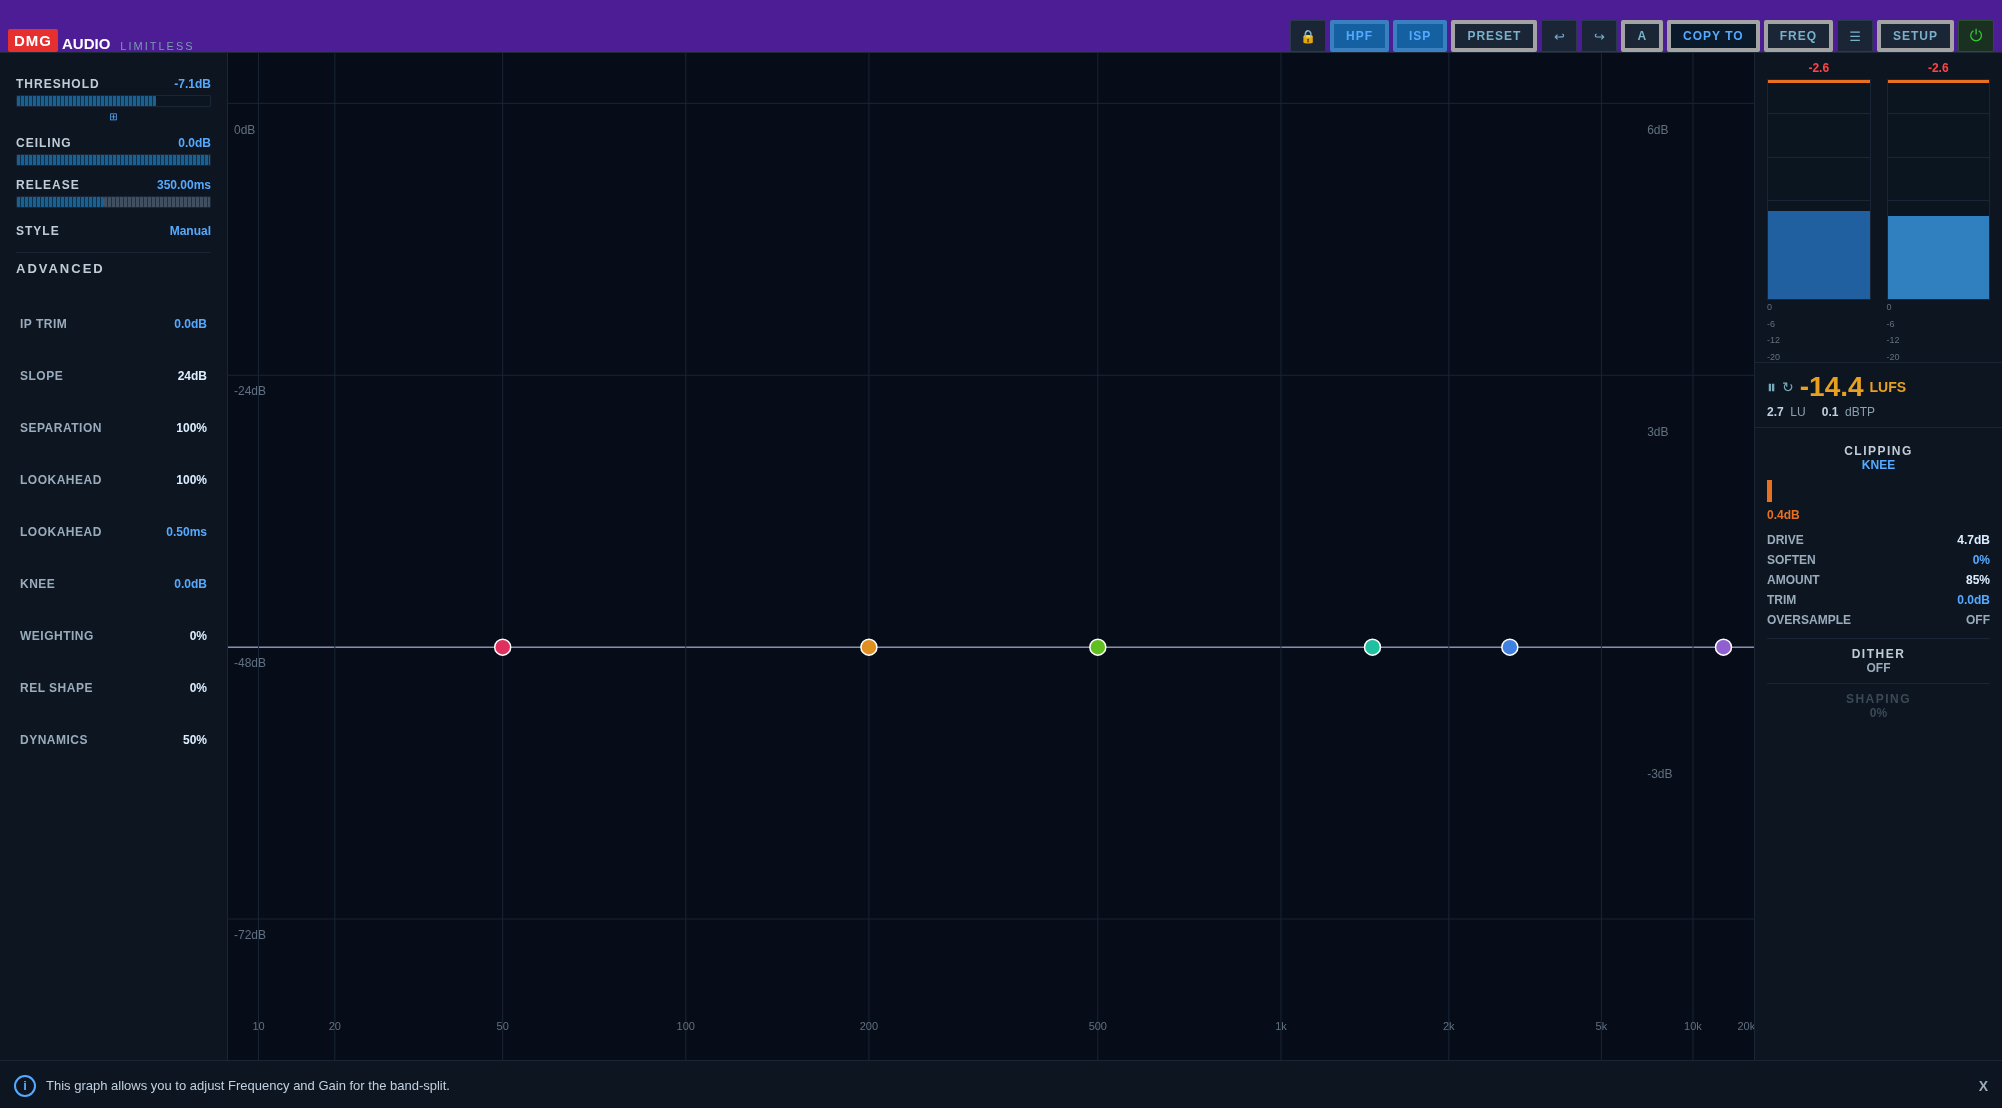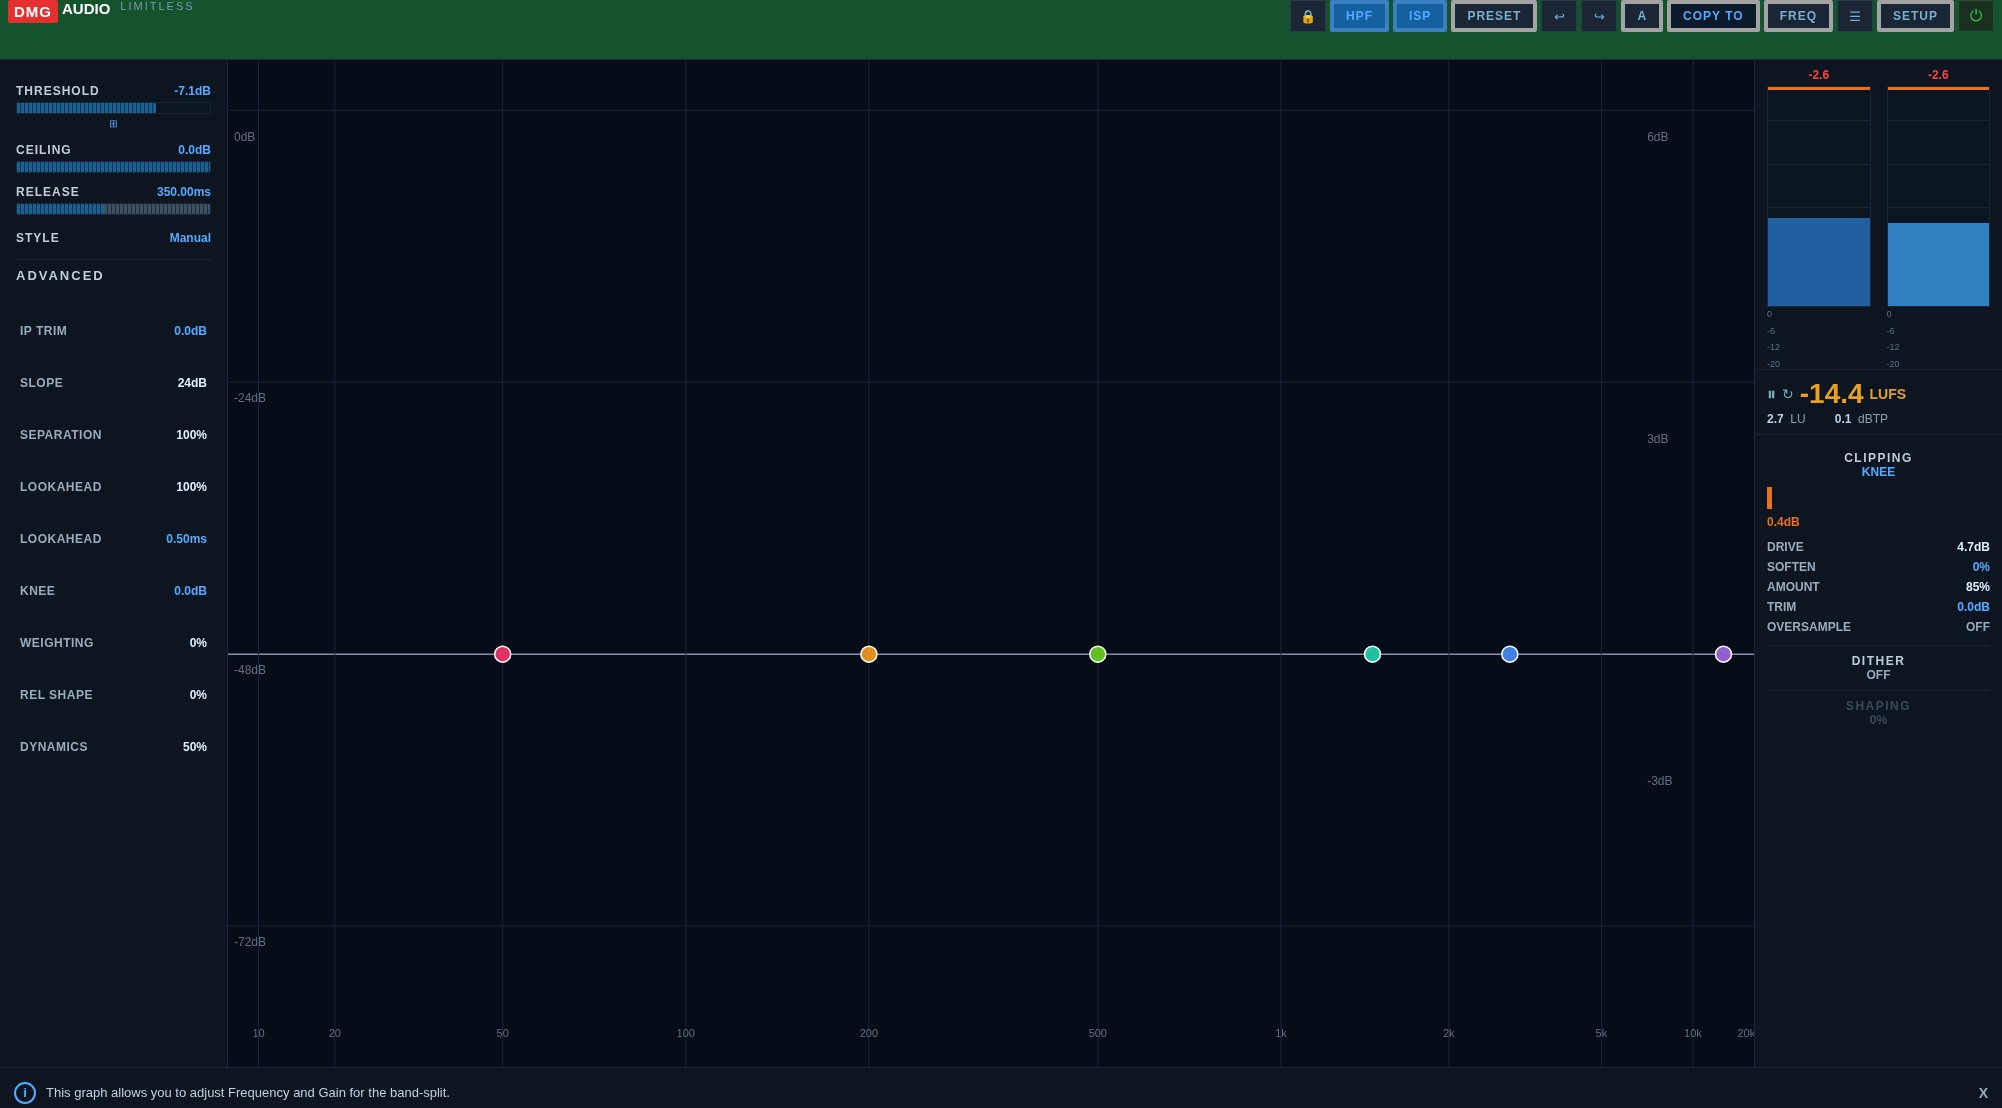--- a/index.html
+++ b/index.html
@@ -8,25 +8,25 @@
       height: 1108px;
       background: #0a0e14;
       font-family: 'Arial', sans-serif;
       overflow: hidden;
       color: #ccc;
     }
 
     
     #header {
       width: 100%;
-      height: 60px;
-      background: #14532d;
+      height: 53px;
+      background: #4c1d95;
       border-bottom: 1px solid #1e2a35;
       display: flex;
-      align-items: flex-start;
+      align-items: flex-end;
       gap: 4px;
       padding: 0 8px;
     }
     .logo-dmg {
       background: #e63030;
       color: white;
       font-weight: 900;
       font-size: 15px;
       padding: 3px 6px;
       border-radius: 2px;
@@ -703,21 +703,21 @@
       </div>
     </div>
 
     <div id="loudness-section">
       <div style="display:flex; align-items:center; gap:6px; margin-bottom:2px;">
         <span style="color:#7ab; font-size:18px;">⏸</span>
         <span style="color:#7ab; font-size:14px;">↻</span>
         <span style="color:#e8a020; font-size:28px; font-weight:900;">-14.4</span>
         <span style="color:#e8a020; font-size:14px; font-weight:700;">LUFS</span>
       </div>
-      <div style="display:flex; gap:29px; font-size:12px;">
+      <div style="display:flex; gap:16px; font-size:12px;">
         <span style="color:#8aa0b0;">
           <span style="color:#c0d0e0; font-weight:700;">2.7</span>
           &nbsp;<span>LU</span>
         </span>
         <span style="color:#8aa0b0;">
           <span style="color:#c0d0e0; font-weight:700;">0.1</span>
           &nbsp;<span>dBTP</span>
         </span>
       </div>
     </div>

